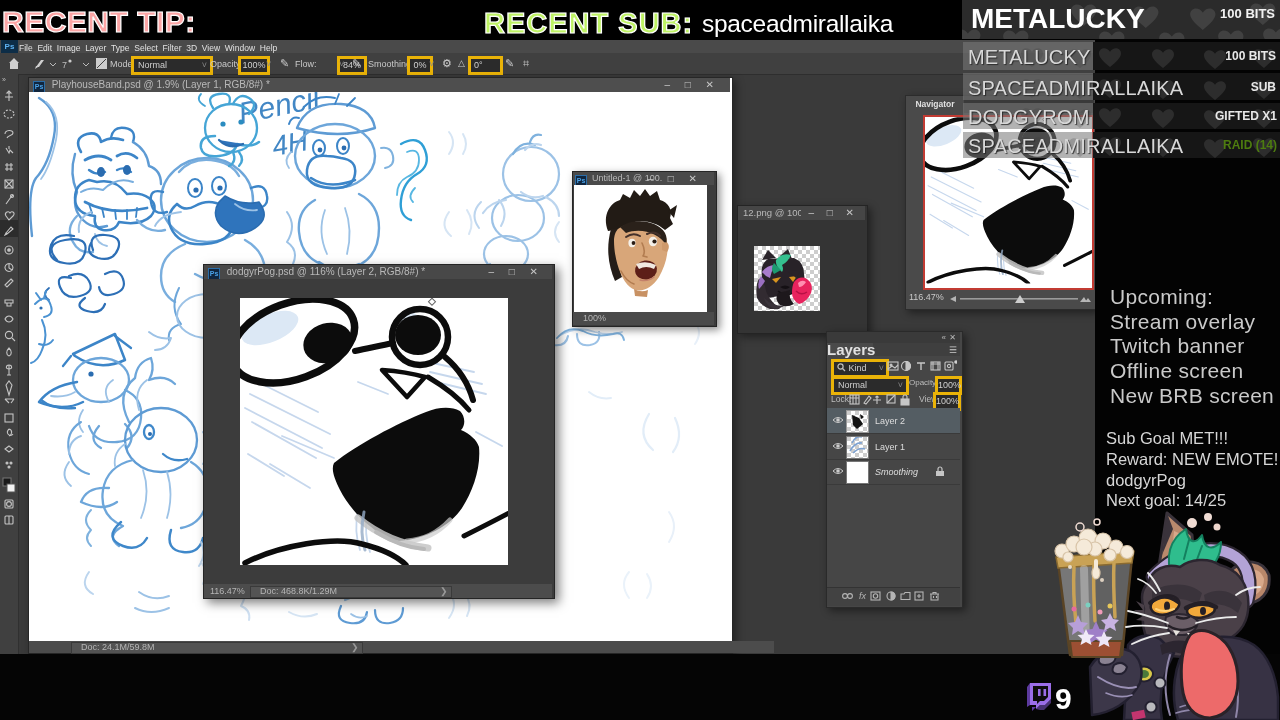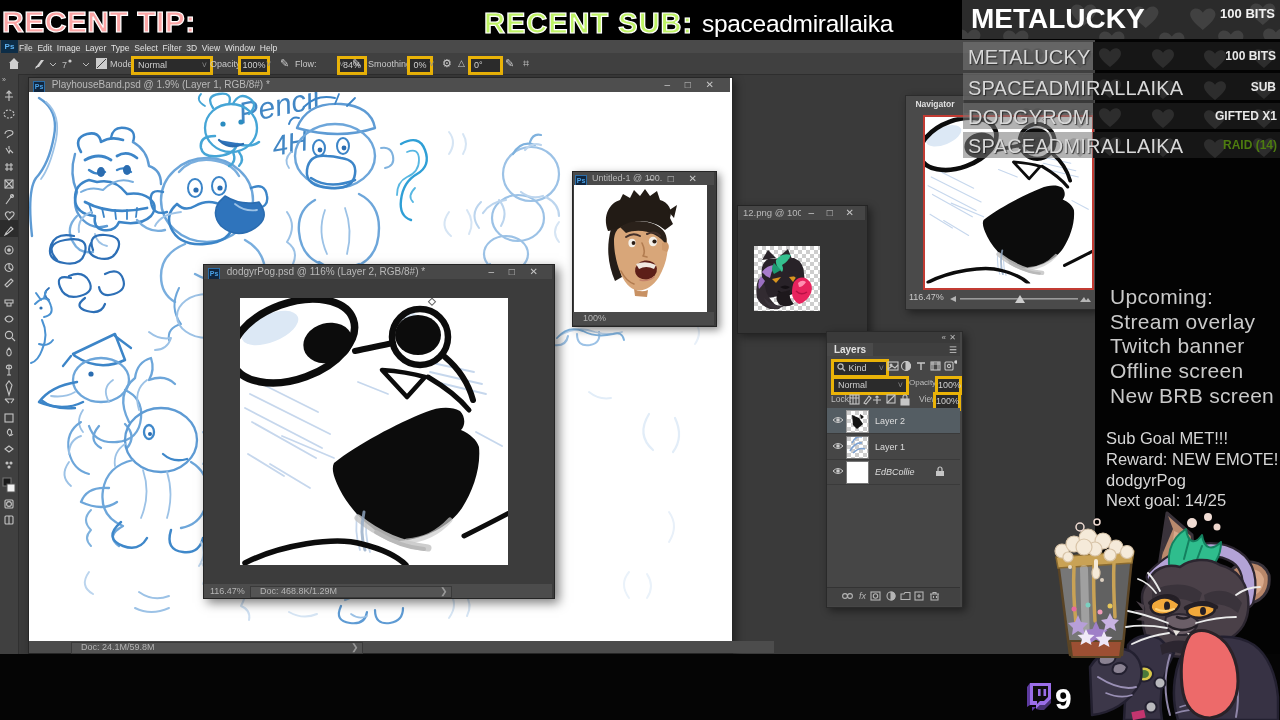--- a/index.html
+++ b/index.html
@@ -442,21 +442,21 @@
 <path d="M134 10 l4 -5 l3 5 Z M139 10 l3 -4 l3 4 Z" fill="#b5b5b5"></path>
 </svg>
 </div>
 
 <div class="abs" style="left:826px;top:331px;width:135px;height:275px;background:#464646;border:1px solid #2a2a2a;box-shadow:3px 3px 8px rgba(0,0,0,0.45);">
 <div class="abs" style="left:0px;top:0px;width:133px;height:11px;background:#3a3a3a;color:#b9b9b9;font-size:8px;">
         <span class="abs" style="right:14px;top:1px;">«</span>
         <span class="abs" style="right:4px;top:1px;">✕</span>
       </div>
 <div class="abs" style="left:0px;top:11px;width:133px;height:13px;background:#3f3f3f;"></div>
-<div class="abs" style="left:0px;top:11px;width:46px;height:13px;background:#4a4a4a;color:#e2e2e2;font-size:10px;font-weight:bold;text-align:center;line-height:13px;">Layers</div>
+<div class="abs" style="left:0px;top:11px;width:46px;height:13px;background:#4a4a4a;color:#e2e2e2;font-size:15px;font-weight:bold;text-align:center;line-height:13px;">Layers</div>
 <span class="abs" style="right:5px;top:13px;color:#ccc;font-size:9px;">☰</span>
 <div class="fld abs" style="left:4px;top:27px;width:52px;height:13px;line-height:13px;text-align:left;"><svg width="9" height="9" viewBox="0 0 9 9" style="vertical-align:-1px;margin-left:3px;">
           <circle cx="3.5" cy="3.5" r="2.6" fill="none" stroke="#c0c0c0" stroke-width="1.2"></circle>
           <path d="M5.5 5.5 L8 8" stroke="#c0c0c0" stroke-width="1.2"></path>
         </svg> Kind <span style="float:right;margin-right:2px;color:#888;">˅</span></div>
 <svg class="abs" style="left:60px;top:27px;" width="70" height="14" viewBox="0 0 70 14">
 <g fill="none" stroke="#c6c6c6" stroke-width="1.1">
 <rect x="1" y="3" width="10" height="8"></rect>
           <circle cx="4" cy="6" r="1" fill="#c6c6c6"></circle>
           <path d="M1 10 l4 -3 l3 2 l3 -3"></path>
@@ -513,21 +513,21 @@
           <path d="M3 14 q5 -9 12 -8 m-9 10 q6 -6 12 -4 m-13 -6 q4 -8 10 -6" stroke="#7da2d2" stroke-width="1.6" fill="none"></path>
         </svg>
 </div>
 <span class="abs" style="left:48px;top:110px;color:#ddd;font-size:9px;">Layer 1</span>
 <div class="abs" style="left:0px;top:127px;width:133px;height:1px;background:#3a3a3a;"></div>
 <svg class="abs" style="left:5px;top:133px;" width="12" height="12" viewBox="0 0 12 12">
         <path d="M1 6 Q6 1 11 6 Q6 11 1 6 Z" fill="none" stroke="#ccc" stroke-width="1"></path>
         <circle cx="6" cy="6" r="1.8" fill="#ccc"></circle>
       </svg>
 <div class="abs" style="left:19px;top:129px;width:21px;height:21px;border:1px solid #777;background:#fff;"></div>
-<span class="abs" style="left:48px;top:135px;color:#ddd;font-size:9px;font-style:italic;">EdBCollie</span>
+<span class="abs" style="left:48px;top:135px;color:#ddd;font-size:9px;font-style:italic;">Smoothing</span>
 <svg class="abs" style="left:108px;top:134px;" width="10" height="11" viewBox="0 0 10 11">
         <rect x="1" y="5" width="8" height="5" fill="#c6c6c6"></rect>
         <path d="M3 5 v-2 a2 2 0 0 1 4 0 v2" fill="none" stroke="#c6c6c6" stroke-width="1.2"></path>
       </svg>
 <div class="abs" style="left:0px;top:152px;width:133px;height:1px;background:#3a3a3a;"></div>
 <div class="abs" style="left:0px;top:255px;width:133px;height:18px;background:#424242;border-top:1px solid #333;"></div>
 <svg class="abs" style="left:14px;top:258px;" width="110" height="12" viewBox="0 0 110 12">
 <g fill="none" stroke="#b5b5b5" stroke-width="1.1">
 <circle cx="4" cy="6" r="2.4"></circle>
           <circle cx="9" cy="6" r="2.4"></circle>

